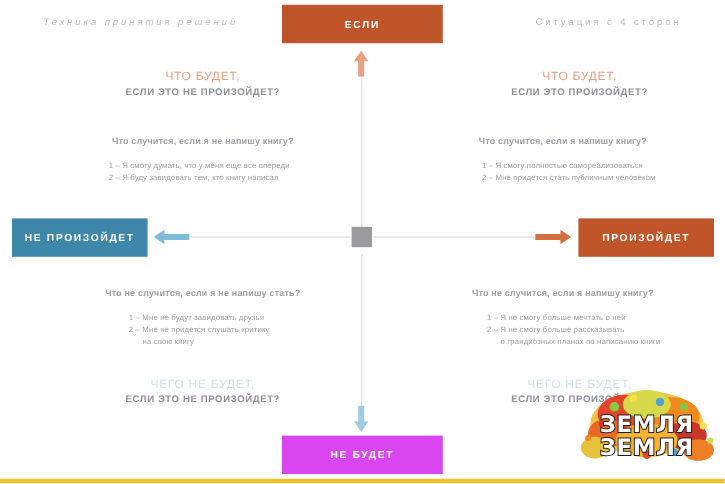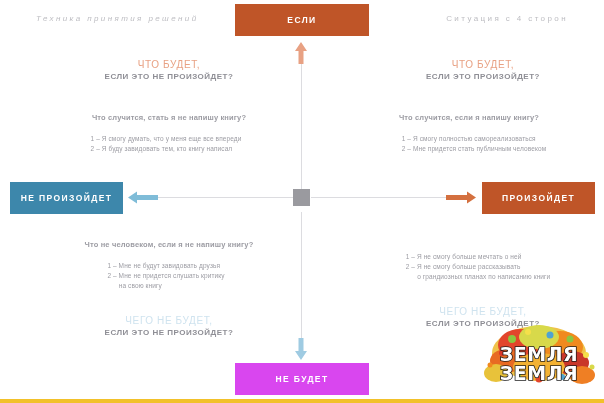--- a/index.html
+++ b/index.html
@@ -233,47 +233,48 @@
   <div class="axis-box" id="box-top">ЕСЛИ</div>
   <div class="axis-box" id="box-bottom">НЕ БУДЕТ</div>
   <div class="axis-box" id="box-left">НЕ ПРОИЗОЙДЕТ</div>
   <div class="axis-box" id="box-right">ПРОИЗОЙДЕТ</div>
 
   <div class="quadrant" id="q-top-left">
     <div class="head-block head-orange">
       <div class="head-line1">ЧТО БУДЕТ,</div>
       <div class="head-line2">ЕСЛИ ЭТО НЕ ПРОИЗОЙДЕТ?</div>
     </div>
-    <div class="question">Что случится, стать я не напишу книгу?</div>
+    <div class="question">Что случится, если я не напишу книгу?</div>
     <div class="items">1 – Я смогу думать, что у меня еще все впереди
 2 – Я буду завидовать тем, кто книгу написал</div>
   </div>
 
   <div class="quadrant" id="q-top-right">
     <div class="head-block head-orange">
       <div class="head-line1">ЧТО БУДЕТ,</div>
       <div class="head-line2">ЕСЛИ ЭТО ПРОИЗОЙДЕТ?</div>
     </div>
     <div class="question">Что случится, если я напишу книгу?</div>
     <div class="items">1 – Я смогу полностью самореализоваться
 2 – Мне придется стать публичным человеком</div>
   </div>
 
   <div class="quadrant" id="q-bottom-left">
-    <div class="question">Что не человеком, если я не напишу книгу?</div>
+    <div class="question">Что не случится, если я не напишу стать?</div>
     <div class="items">1 – Мне не будут завидовать друзья
 2 – Мне не придется слушать критику
       на свою книгу</div>
     <div class="head-block head-blue">
       <div class="head-line1">ЧЕГО НЕ БУДЕТ,</div>
       <div class="head-line2">ЕСЛИ ЭТО НЕ ПРОИЗОЙДЕТ?</div>
     </div>
   </div>
 
   <div class="quadrant" id="q-bottom-right">
+    <div class="question">Что не случится, если я напишу книгу?</div>
     <div class="items">1 – Я не смогу больше мечтать о ней
 2 – Я не смогу больше рассказывать
       о грандиозных планах по написанию книги</div>
     <div class="head-block head-blue">
       <div class="head-line1">ЧЕГО НЕ БУДЕТ,</div>
       <div class="head-line2">ЕСЛИ ЭТО ПРОИЗОЙДЕТ?</div>
     </div>
   </div>
 
   <div id="logo">

